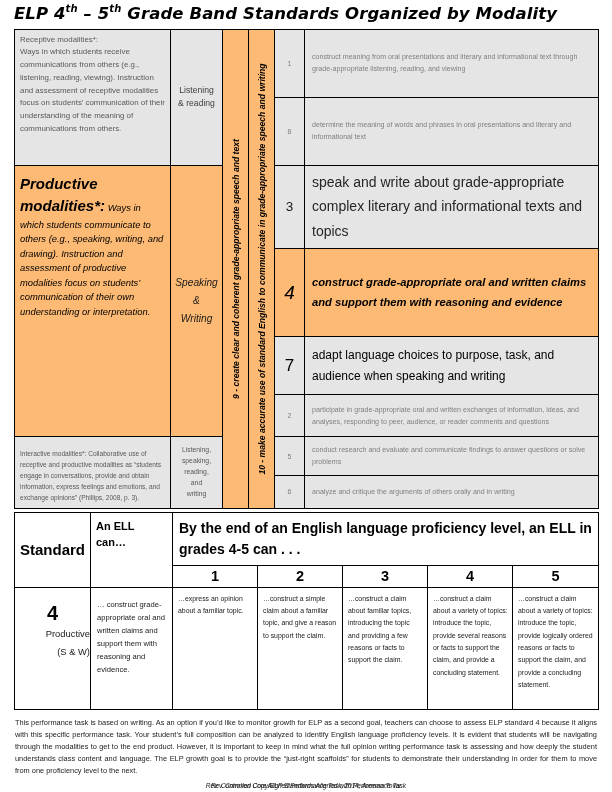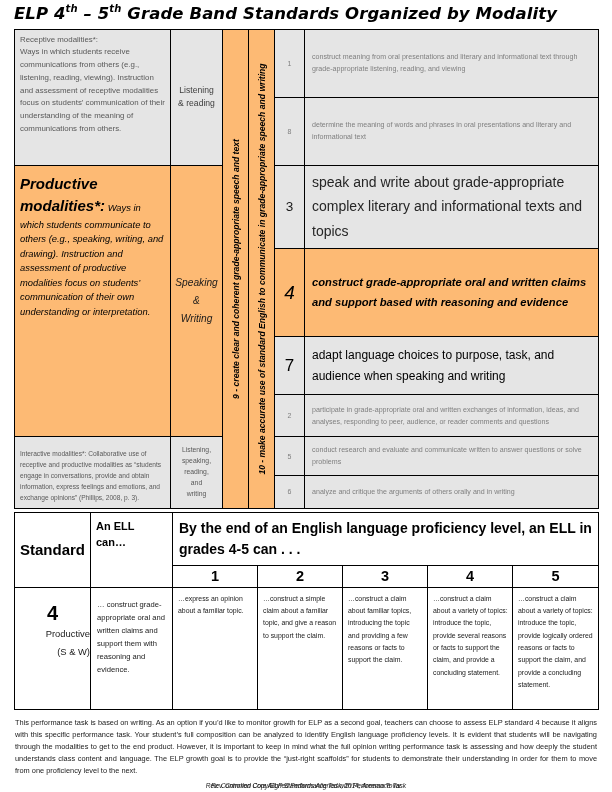--- a/index.html
+++ b/index.html
@@ -230,21 +230,21 @@
         </td>
         <td class="modlabel spk beige" rowspan="4" style="white-space:pre-line">Speaking
 &amp;
 Writing</td>
         <td class="num md white" style="height:60px">3</td>
         <td class="std norm white">speak and write about grade-appropriate complex literary and informational texts and topics</td>
       </tr>
 
       <tr>
         <td class="num xl beige" style="height:88px">4</td>
-        <td class="std big beige">construct grade-appropriate oral and written claims and support based with reasoning and evidence</td>
+        <td class="std big beige">construct grade-appropriate oral and written claims and support them with reasoning and evidence</td>
       </tr>
 
       <tr>
         <td class="num lg white" style="height:58px">7</td>
         <td class="std mid white">adapt language choices to purpose, task, and audience when speaking and writing</td>
       </tr>
 
       <tr>
         <td class="num sm white" style="height:42px">2</td>
         <td class="std faded white">participate in grade-appropriate oral and written exchanges of information, ideas, and analyses, responding to peer, audience, or reader comments and questions</td>
@@ -253,21 +253,21 @@
       <tr>
         <td class="mod interactive white" rowspan="2">
           <span>Interactive modalities*: Collaborative use of receptive and productive modalities as “students engage in conversations, provide and obtain information, express feelings and emotions, and exchange opinions” (Phillips, 2008, p. 3).</span>
         </td>
         <td class="modlabel lsrw white" rowspan="2" style="white-space:pre-line">Listening,
 speaking,
 reading,
 and
 writing</td>
         <td class="num sm white" style="height:30px">5</td>
-        <td class="std faded white">conduct research and evaluate and communicate written to answer questions or solve problems</td>
+        <td class="std faded white">conduct research and evaluate and communicate findings to answer questions or solve problems</td>
       </tr>
 
       <tr>
         <td class="num sm white" style="height:28px">6</td>
         <td class="std faded white">analyze and critique the arguments of others orally and in writing</td>
       </tr>
     </tbody>
   </table>
 
   <table class="tbl2">

